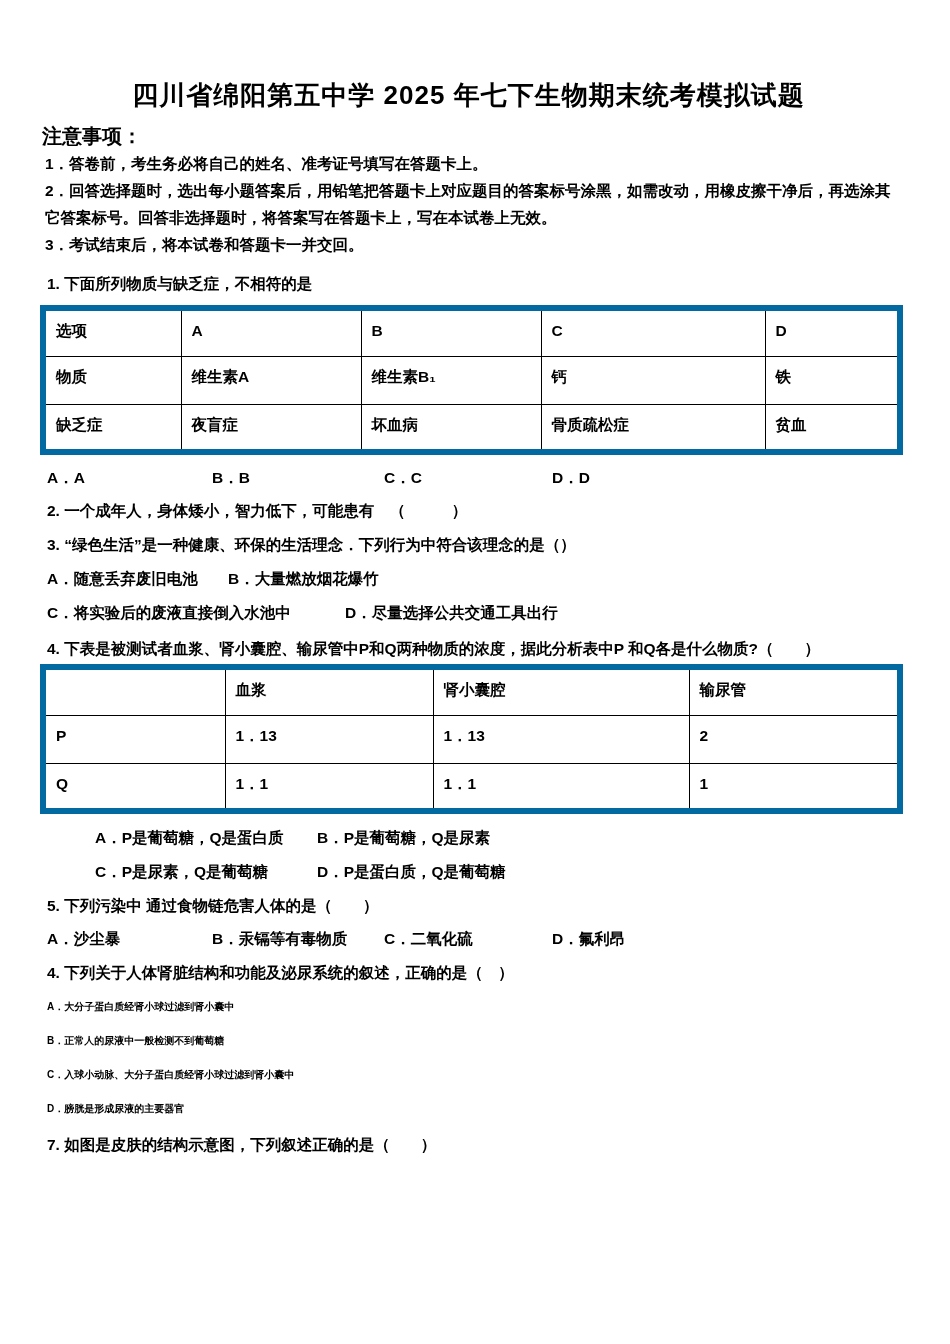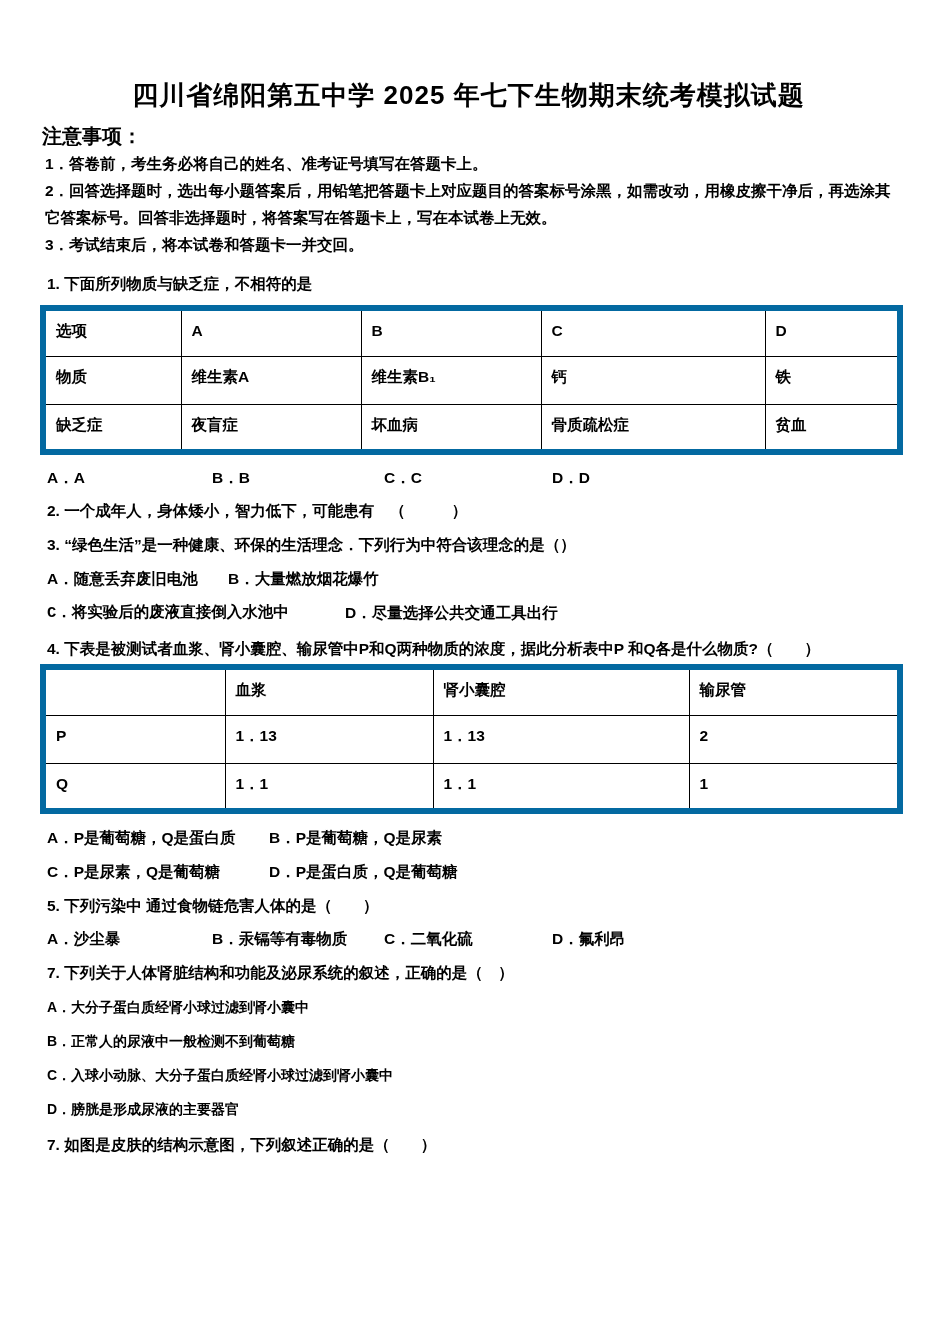--- a/index.html
+++ b/index.html
@@ -27,22 +27,22 @@
     padding:11px 8px 0 10px;font-size:15.5px;line-height:18px;
     overflow:hidden;white-space:nowrap;
   }
   tr{height:48px;}
   .optgrid{
     display:grid;grid-template-columns:165px 172px 168px auto;
     margin:13px 0 0 7px;font-size:15.5px;line-height:20px;
   }
   .optline{display:flex;margin:14px 0 0 7px;font-size:15.5px;line-height:20px;}
   .optline span{display:inline-block;}
-  .w200{width:222px;} .w181{width:181px;} .w298{width:298px;font-family:Liberation Mono, monospace;}
-  .single{margin:14px 0 0 7px;font-size:14px;line-height:20px;}
+  .w200{width:222px;margin-left:48px;} .w181{width:181px;} .w298{width:298px;}
+  .single{margin:14px 0 0 7px;font-size:10px;line-height:20px;}
 </style>
 </head>
 <body>
 
 <div class="page">
 
   <h1 class="title">四川省绵阳第五中学 2025 年七下生物期末统考模拟试题</h1>
 
   <div>
     <p class="nh">注意事项：</p>
@@ -146,21 +146,21 @@
   </div>
 
   <p class="q mt14">5. 下列污染中  通过食物链危害人体的是（　　）</p>
   <div class="optgrid mt13">
     <span>A．沙尘暴</span>
     <span>B．汞镉等有毒物质</span>
     <span>C．二氧化硫</span>
     <span>D．氟利昂</span>
   </div>
 
-  <p class="q mt14">7. 下列关于人体肾脏结构和功能及泌尿系统的叙述，正确的是（　）</p>
+  <p class="q mt14">4. 下列关于人体肾脏结构和功能及泌尿系统的叙述，正确的是（　）</p>
   <p class="single">A．大分子蛋白质经肾小球过滤到肾小囊中</p>
   <p class="single">B．正常人的尿液中一般检测不到葡萄糖</p>
   <p class="single">C．入球小动脉、大分子蛋白质经肾小球过滤到肾小囊中</p>
   <p class="single">D．膀胱是形成尿液的主要器官</p>
 
   <p class="q mt16">7. 如图是皮肤的结构示意图，下列叙述正确的是（　　）</p>
 
 </div>
 
 </body></html>

